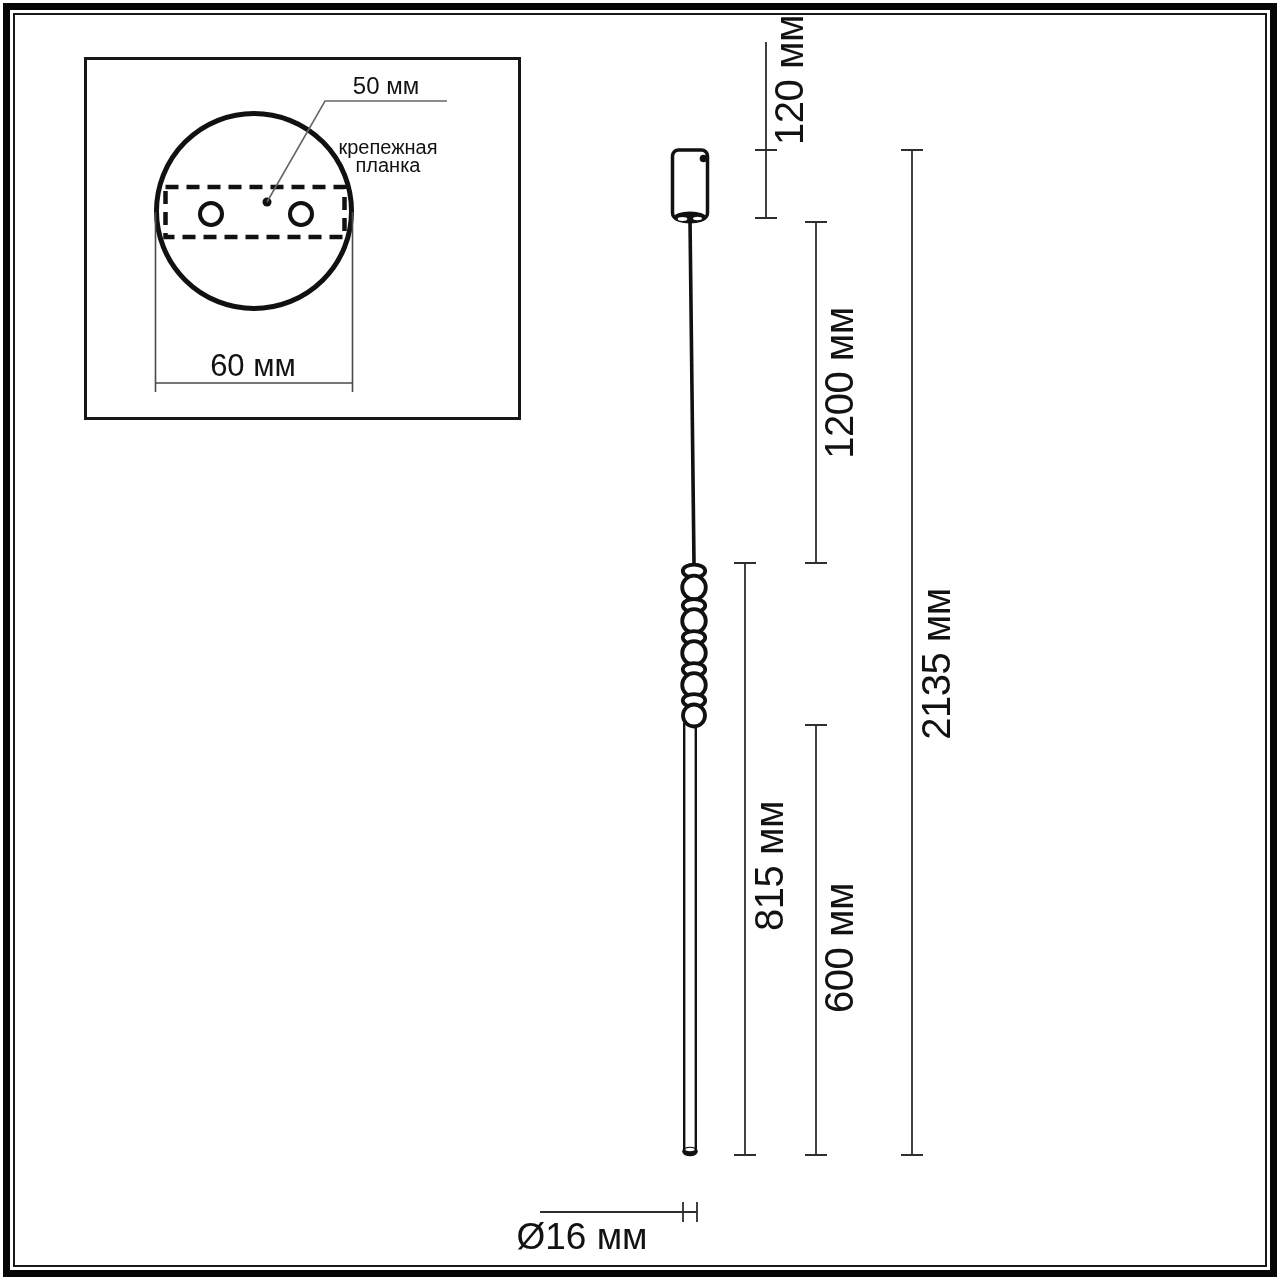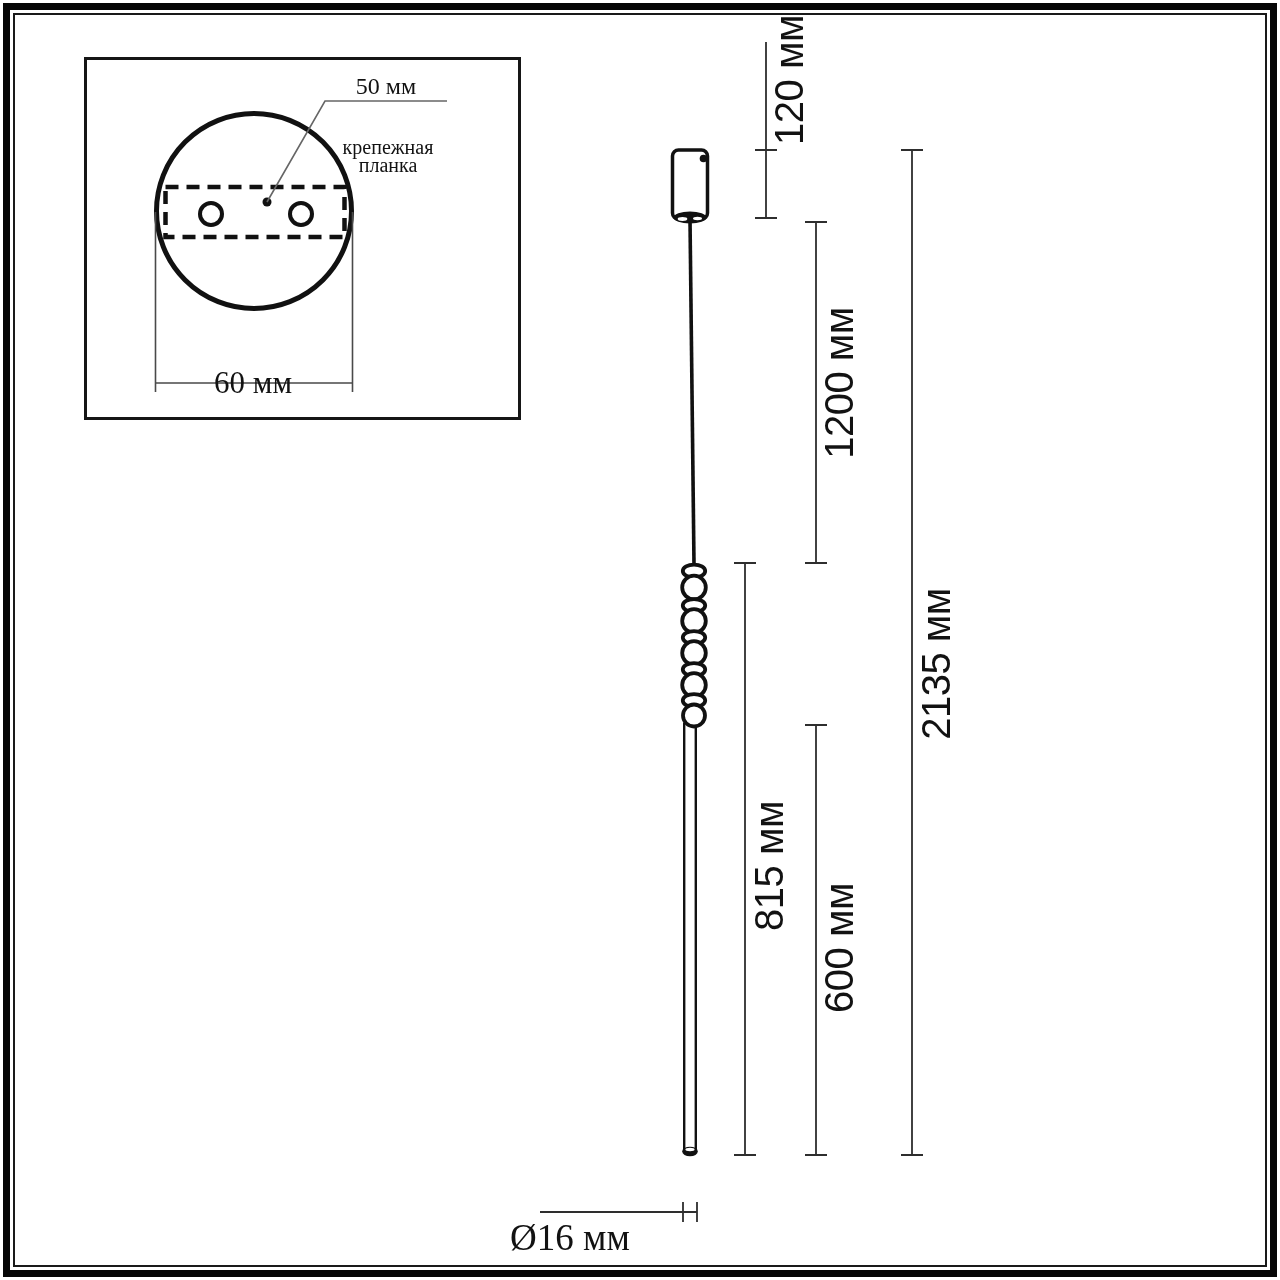--- a/index.html
+++ b/index.html
@@ -14,26 +14,26 @@
   .frame-inner{
     position:absolute;left:13px;top:13px;right:13px;bottom:13px;
     border:2px solid #1a1a1a;pointer-events:none;
   }
   .inset-panel{
     position:absolute;left:84px;top:57px;width:437px;height:363px;
     border:3px solid #161616;box-sizing:border-box;background:#fff;
   }
   svg.drawing{position:absolute;left:0;top:0;}
   .lbl{position:absolute;white-space:nowrap;color:#121212;}
-  .lbl.center{transform:translate(-50%,-50%);font-family:Liberation Serif, serif;}
+  .lbl.center{transform:translate(-50%,-50%);}
   .lbl.vert{transform:translate(-50%,-50%) rotate(-90deg);}
   .dim-big{font-size:40px;letter-spacing:-0.5px;}
   .lbl-50{font-size:24px;}
   .lbl-plate{font-size:20px;line-height:0.92;text-align:center;white-space:normal;width:128px;margin-top:32px;}
-  .lbl-60{font-size:31px;margin-top:17px;}
+  .lbl-60{font-size:31px;}
   .lbl-dia{font-size:37px;}
 </style>
 </head>
 <body>
 
 <div class="frame-outer"></div>
 <div class="frame-inner"></div>
 
 <div class="inset-panel"></div>
 
@@ -90,13 +90,13 @@
 
 <div class="lbl center lbl-50" style="left:386px;top:86px;">50 мм</div>
 <div class="lbl center lbl-plate" style="left:388px;top:124px;">крепежная планка</div>
 <div class="lbl center lbl-60" style="left:253px;top:366px;">60 мм</div>
 
 <div class="lbl vert dim-big" style="left:789px;top:80px;">120 мм</div>
 <div class="lbl vert dim-big" style="left:839px;top:383px;">1200 мм</div>
 <div class="lbl vert dim-big" style="left:936px;top:664px;">2135 мм</div>
 <div class="lbl vert dim-big" style="left:769px;top:866px;">815 мм</div>
 <div class="lbl vert dim-big" style="left:839px;top:948px;">600 мм</div>
-<div class="lbl center lbl-dia" style="left:570px;top:1237px;">Ø16 мм</div>
+<div class="lbl center lbl-dia" style="left:582px;top:1237px;">Ø16 мм</div>
 
 </body></html>

